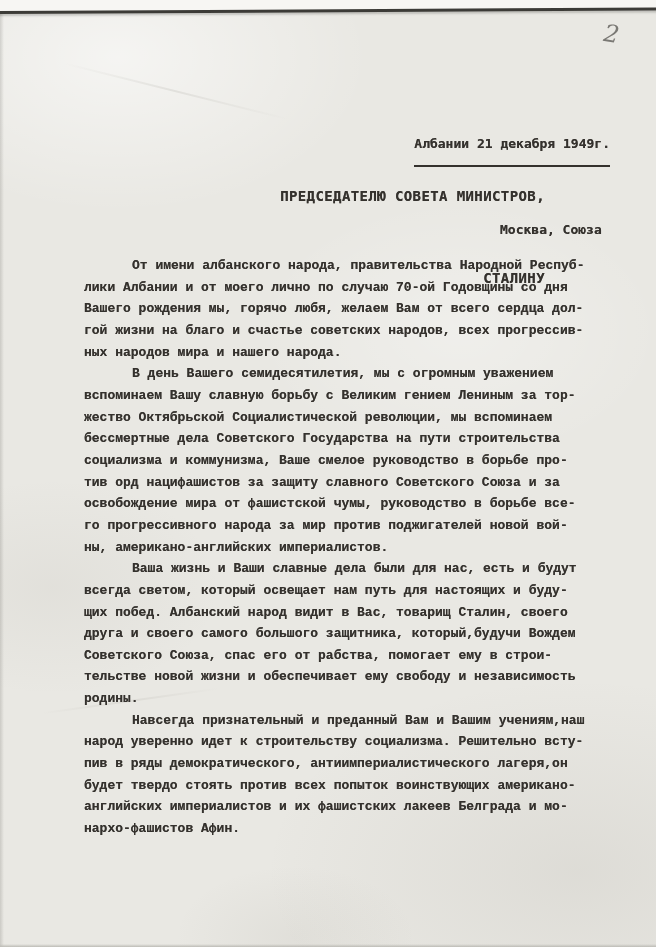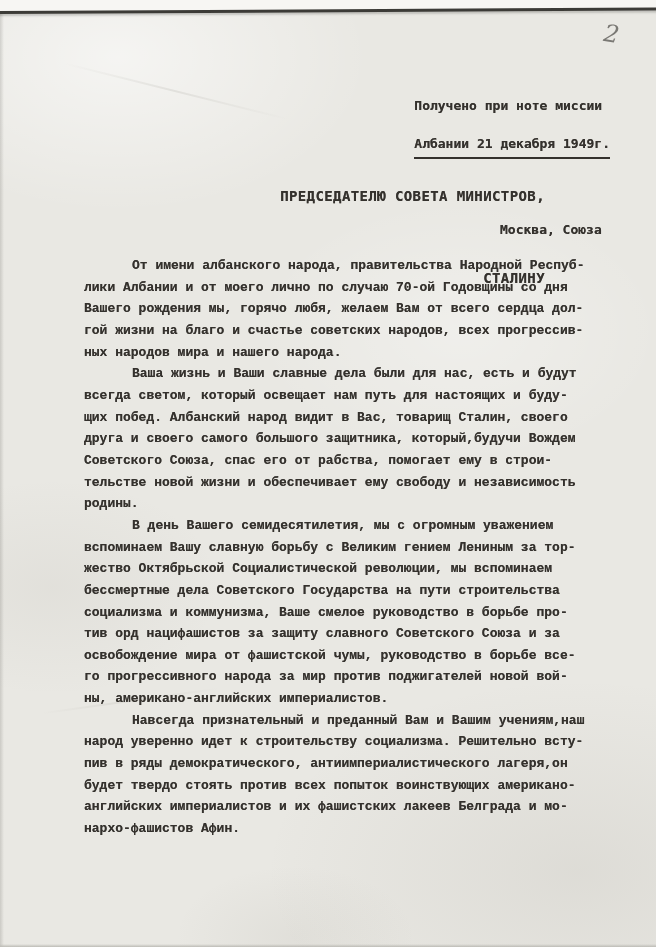--- a/index.html
+++ b/index.html
@@ -65,21 +65,21 @@
     font-style:italic;font-size:24px;color:var(--pencil);
     transform:rotate(9deg);opacity:0.9;
   }
   .received-note{
     position:absolute;left:383px;top:77px;
     font-size:13px;line-height:19px;white-space:pre;
   }
   .received-note .underlined{
     display:inline-block;
     border-bottom:2px solid var(--ink);
-    padding-bottom:4px;
+    padding-bottom:12px;
   }
   .addressee{
     position:absolute;left:155px;top:165px;width:390px;
     font-size:14px;line-height:20.5px;text-align:right;
     letter-spacing:0.4px;white-space:pre;
   }
   .location-line{
     position:absolute;left:500px;top:222px;
     font-size:13px;white-space:pre;
   }
@@ -101,54 +101,54 @@
   <div class="top-strip"></div>
   <div class="top-edge-line"></div>
   <div class="left-edge-shade"></div>
   <div class="bottom-edge-line"></div>
   <div class="crease"></div>
   <div class="crease2"></div>
 
   <div class="handwritten-number">2</div>
 
   <div class="received-note typewritten">
-    <span>Получено при ноте миссии</span><br>
+    <br>
     <span class="underlined">Албании 21 декабря 1949г.</span>
   </div>
 
   <div class="addressee typewritten">
     <span>ПРЕДСЕДАТЕЛЮ СОВЕТА МИНИСТРОВ,</span><br>
     <br>
     <span>СТАЛИНУ</span>
   </div>
 
   <div class="location-line typewritten">Москва, Союза</div>
 
   <div class="body-text typewritten">
       <div class="para">От имени албанского народа, правительства Народной Респуб-
 лики Албании и от моего лично по случаю 70-ой Годовщины со дня
 Вашего рождения мы, горячо любя, желаем Вам от всего сердца дол-
 гой жизни на благо и счастье советских народов, всех прогрессив-
 ных народов мира и нашего народа.</div>
-      <div class="para">Ваша жизнь и Ваши славные дела были для нас, есть и будут
-всегда светом, который освещает нам путь для настоящих и буду-
-щих побед. Албанский народ видит в Вас, товарищ Сталин, своего
-друга и своего самого большого защитника, который,будучи Вождем
-Советского Союза, спас его от рабства, помогает ему в строи-
-тельстве новой жизни и обеспечивает ему свободу и независимость
-родины.</div>
       <div class="para">В день Вашего семидесятилетия, мы с огромным уважением
 вспоминаем Вашу славную борьбу с Великим гением Лениным за тор-
 жество Октябрьской Социалистической революции, мы вспоминаем
 бессмертные дела Советского Государства на пути строительства
 социализма и коммунизма, Ваше смелое руководство в борьбе про-
 тив орд нацифашистов за защиту славного Советского Союза и за
 освобождение мира от фашистской чумы, руководство в борьбе все-
 го прогрессивного народа за мир против поджигателей новой вой-
 ны, американо-английских империалистов.</div>
+      <div class="para">Ваша жизнь и Ваши славные дела были для нас, есть и будут
+всегда светом, который освещает нам путь для настоящих и буду-
+щих побед. Албанский народ видит в Вас, товарищ Сталин, своего
+друга и своего самого большого защитника, который,будучи Вождем
+Советского Союза, спас его от рабства, помогает ему в строи-
+тельстве новой жизни и обеспечивает ему свободу и независимость
+родины.</div>
       <div class="para">Навсегда признательный и преданный Вам и Вашим учениям,наш
 народ уверенно идет к строительству социализма. Решительно всту-
 пив в ряды демократического, антиимпериалистического лагеря,он
 будет твердо стоять против всех попыток воинствующих американо-
 английских империалистов и их фашистских лакеев Белграда и мо-
 нархо-фашистов Афин.</div>
     </div>
 </div>
 
 </body></html>

